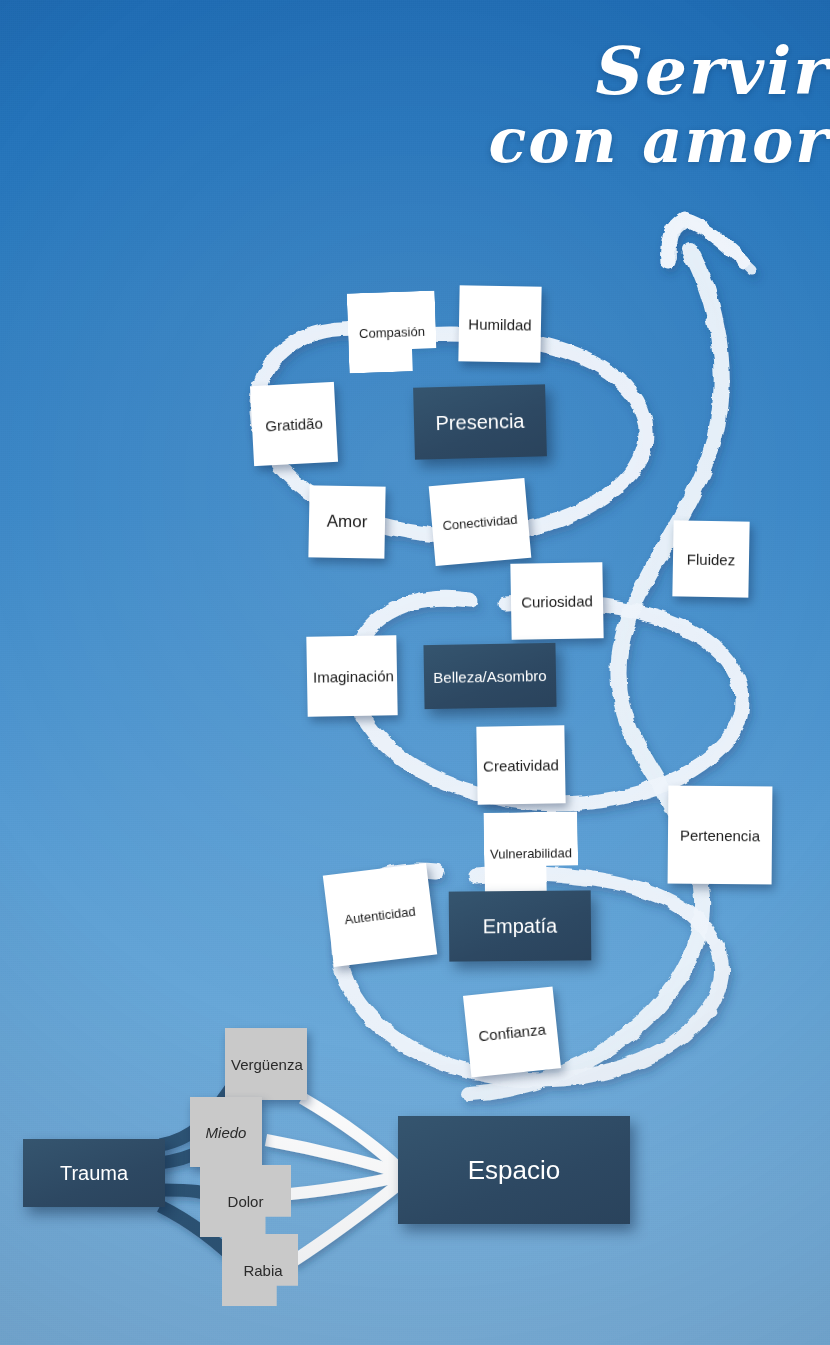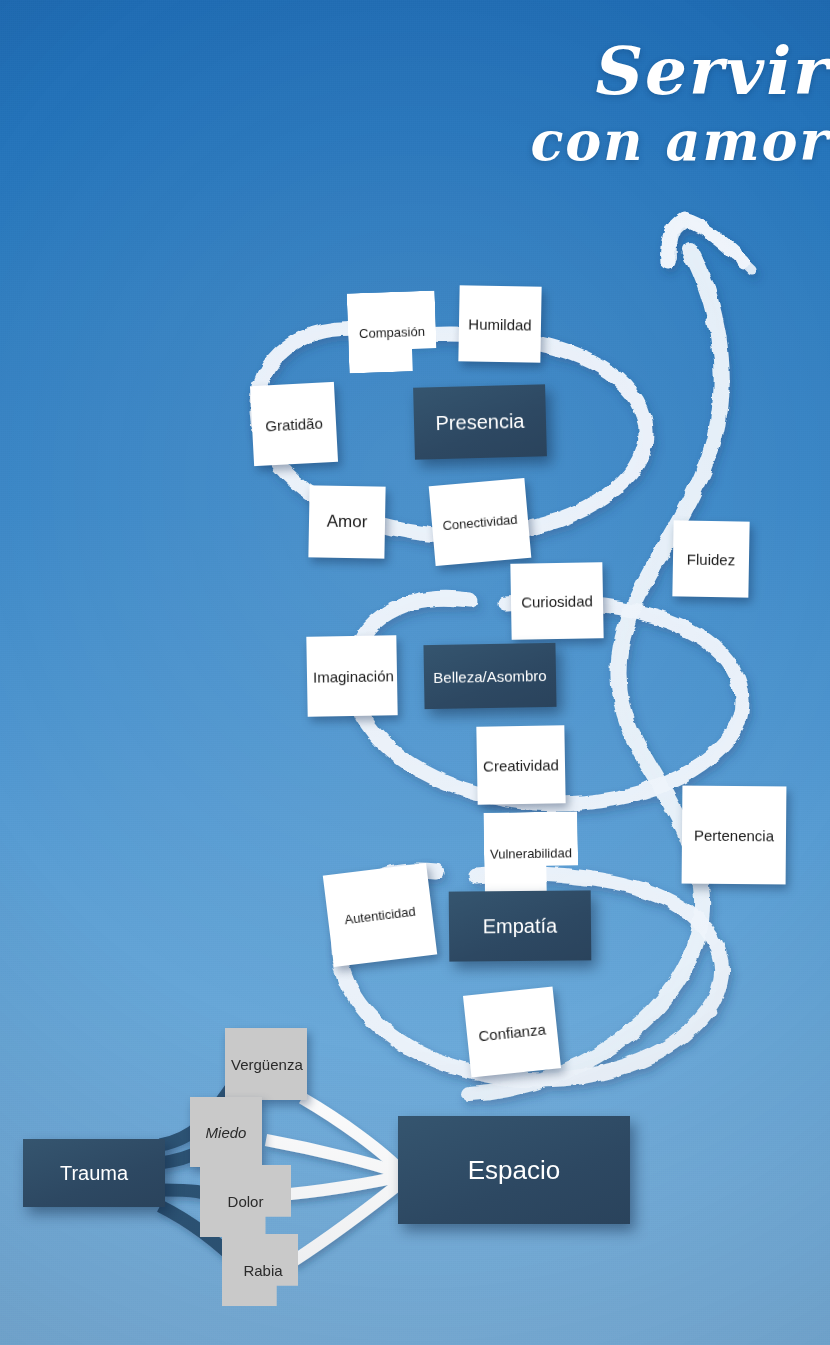--- a/index.html
+++ b/index.html
@@ -49,21 +49,21 @@
   }
   .t-line{
     display:block;
     font-family:"DejaVu Serif", serif;
     font-style:italic;
     font-weight:700;
     letter-spacing:2px;
     text-shadow:0 2px 6px rgba(0,40,80,.28);
   }
   .t1{font-size:66px;line-height:74px;}
-  .t2{font-size:54px;line-height:70px;margin-top:-2px;}
+  .t2{font-size:62px;line-height:70px;margin-top:-2px;}
 
   
   .layer{position:absolute;left:0;top:0;width:830px;height:1345px;}
   #swirl-layer{pointer-events:none;}
   #links-layer{pointer-events:none;}
 
   
   .note{
     position:absolute;
     box-sizing:border-box;
@@ -221,21 +221,21 @@
   </div>
 
   <div class="note navy" style="left:424px;top:644px;width:132px;height:64px;transform:rotate(-1deg);">
     <span class="md">Belleza/Asombro</span>
   </div>
 
   <div class="note" style="left:477px;top:726px;width:88px;height:78px;transform:rotate(-1deg);">
     <span class="md">Creatividad</span>
   </div>
 
-  <div class="note" style="left:682px;top:786px;width:104px;height:98px;transform:rotate(0.5deg);">
+  <div class="note" style="left:668px;top:786px;width:104px;height:98px;transform:rotate(0.5deg);">
     <span class="md">Pertenencia</span>
   </div>
 
   <div class="note fold-br2" style="left:484px;top:812px;width:94px;height:82px;transform:rotate(-1deg);">
     <span class="sm">Vulnerabilidad</span>
   </div>
 
   <div class="note" style="left:328px;top:869px;width:104px;height:92px;transform:rotate(-7deg);">
     <span class="sm">Autenticidad</span>
   </div>

